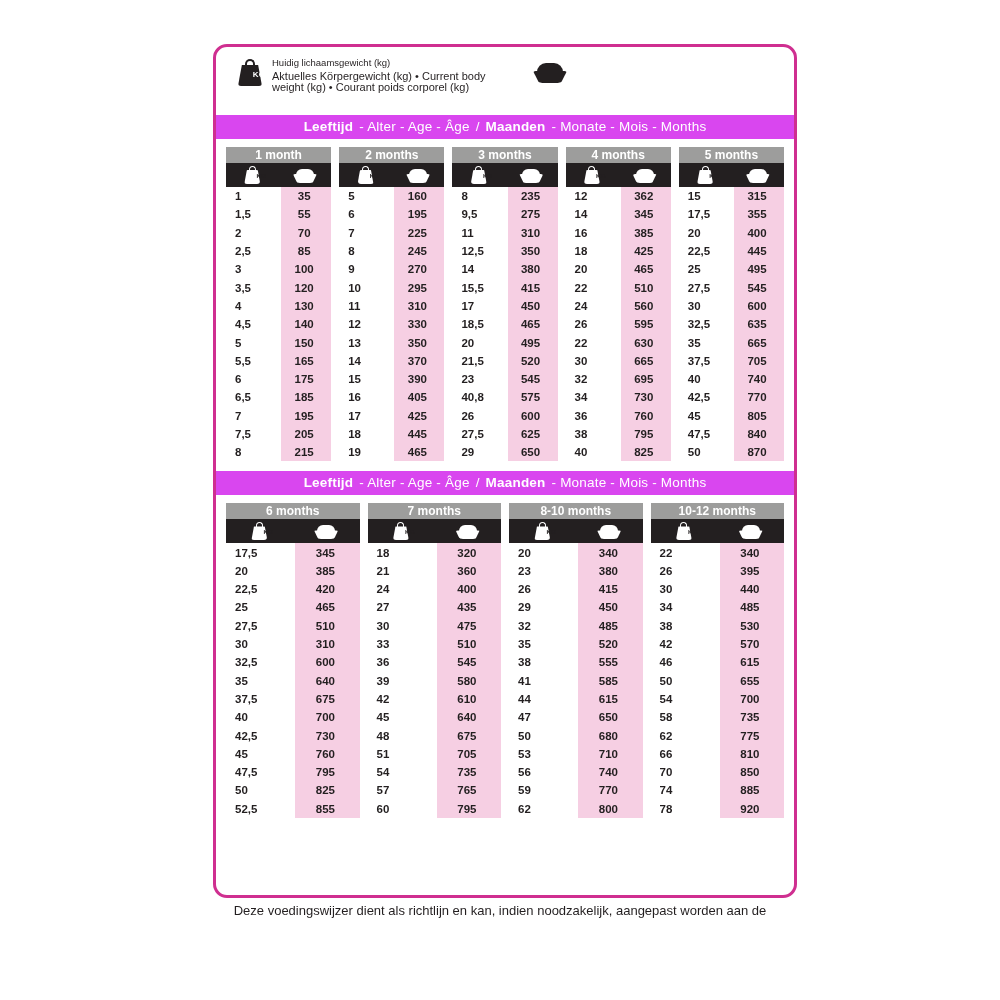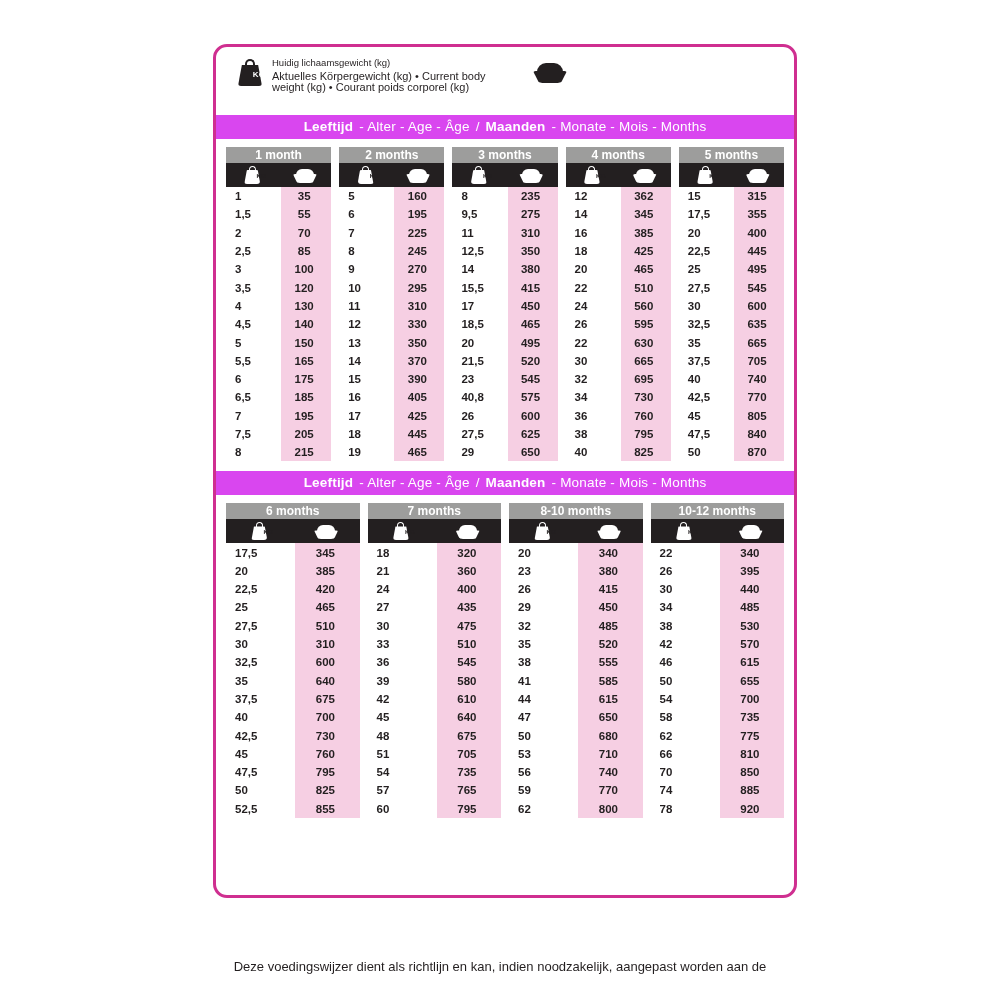--- a/index.html
+++ b/index.html
@@ -201,21 +201,21 @@
     align-items: center;
     justify-content: center;
     box-sizing: border-box;
     padding-right: 4px;
   }
 
   
   .note {
     position: absolute;
     left: 180px;
-    top: 956px;
+    top: 900px;
     width: 640px;
     text-align: center;
     font-size: 13px;
     line-height: 21px;
     color: #231f20;
   }
 </style>
 </head>
 <body>
 

